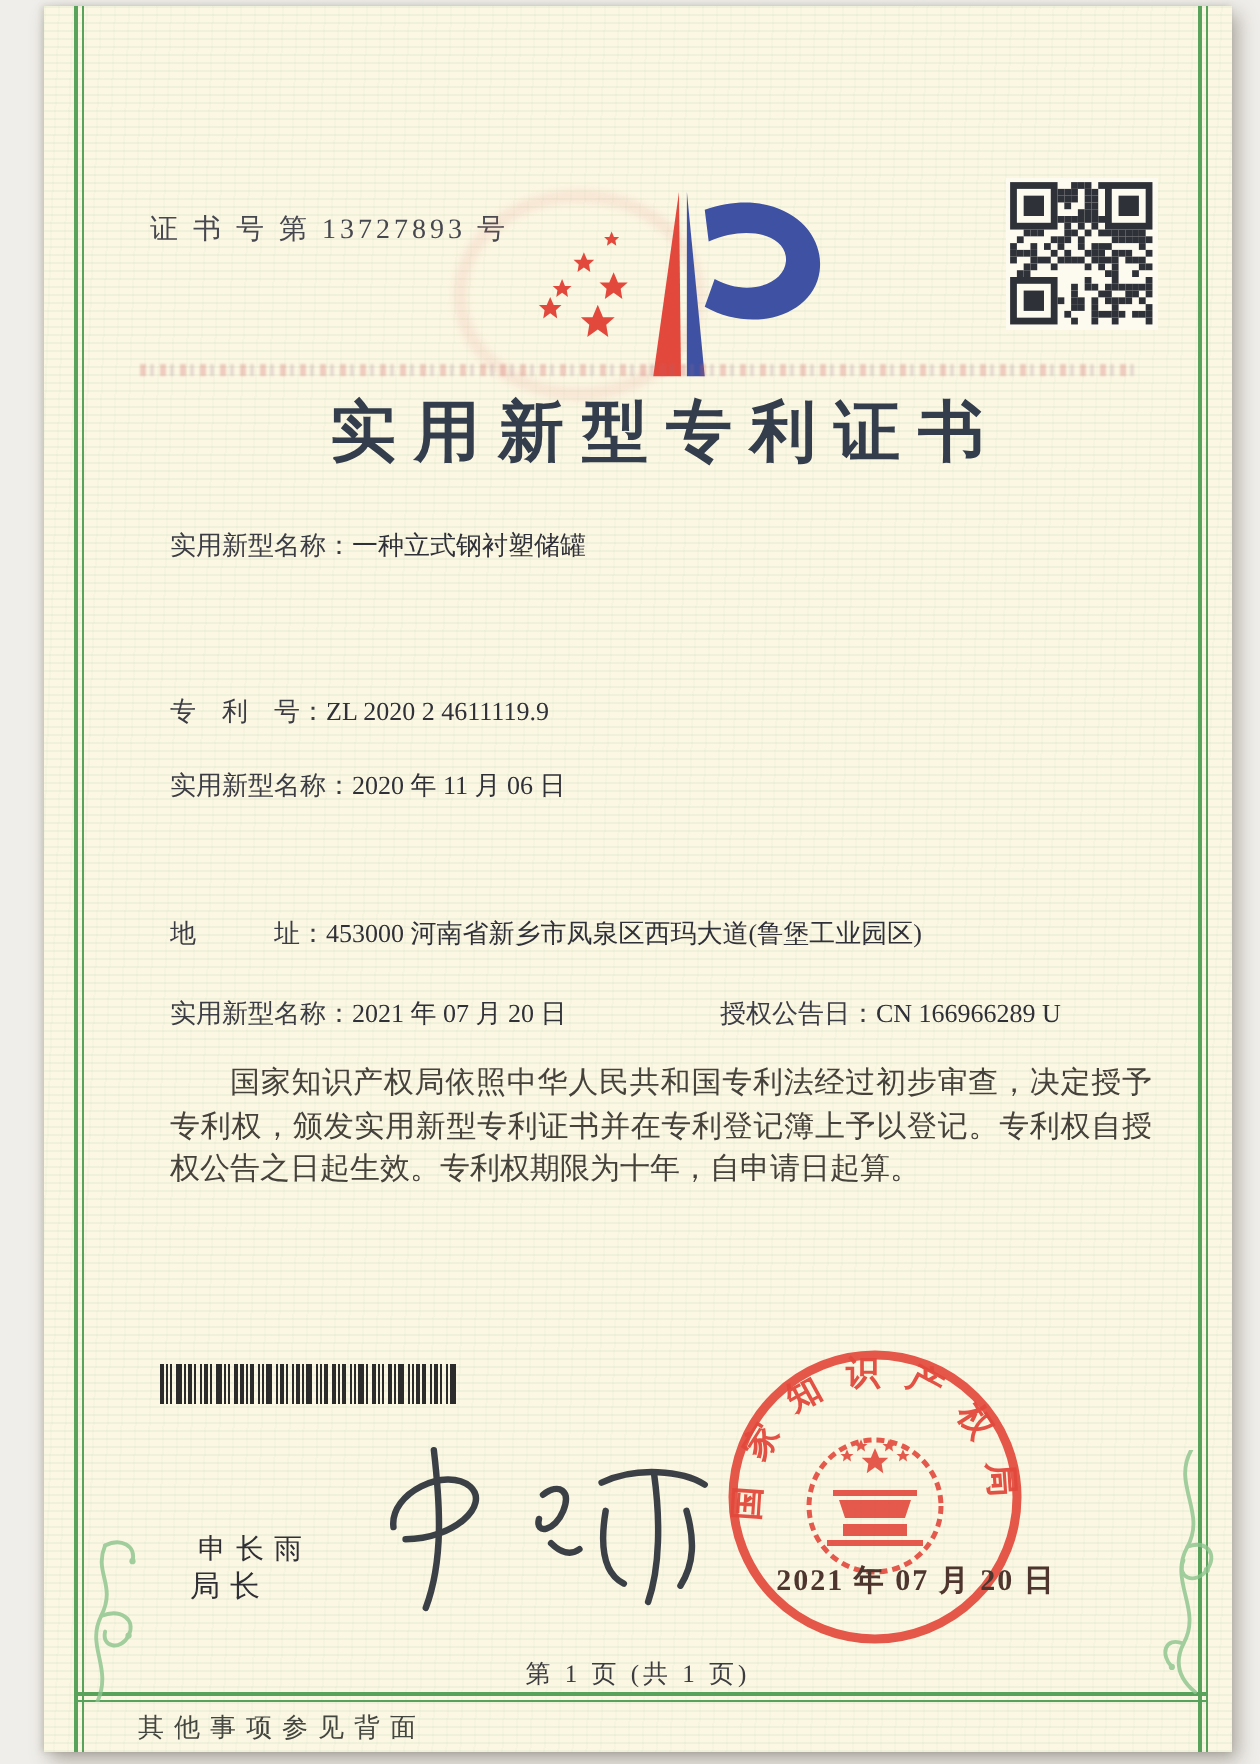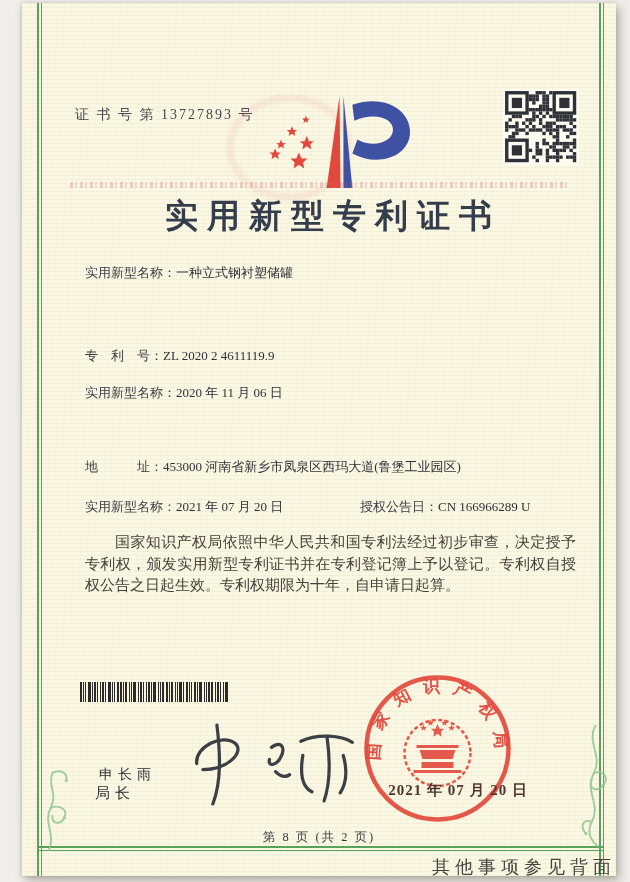--- a/index.html
+++ b/index.html
@@ -46,21 +46,21 @@
   .barcode{position:absolute;left:58px;top:679px;width:150px;height:20px;}
   .seal{position:absolute;left:338px;top:668px;width:155px;height:155px;}
   .seal-date{position:absolute;left:356px;top:778px;width:160px;text-align:center;
     font-size:15px;font-weight:700;letter-spacing:1px;color:#4e362e;}
   .director-title{position:absolute;left:73px;top:733px;font-size:15px;letter-spacing:5px;color:#2f2f35;margin-top:48px;}
   .director-name{position:absolute;left:77px;top:763px;font-size:14px;letter-spacing:5px;color:#2f2f35;}
   .signature{position:absolute;left:160px;top:710px;width:178px;height:96px;}
   .flourish-bl{position:absolute;left:16px;top:760px;width:78px;height:88px;opacity:.8;}
   .flourish-r{position:absolute;left:530px;top:722px;width:64px;height:122px;opacity:.8;}
   .page-num{position:absolute;left:0;right:0;top:826px;text-align:center;font-size:12.5px;letter-spacing:2px;color:#3c3c40;}
-  .back-note{position:absolute;left:0;right:0;top:852px;text-align:right;font-size:18px;letter-spacing:5px;color:#43453f;}
+  .back-note{position:absolute;left:0;right:0;top:852px;text-align:left;font-size:13px;letter-spacing:5px;color:#43453f;padding-left:47px;}
   svg text{font-family:"Liberation Serif","DejaVu Serif",serif;}
   .red-fill{fill:var(--seal-red);}
   .blue-fill{fill:var(--logo-blue);}
   .green-stroke{stroke:var(--vine-green);fill:none;stroke-width:2;stroke-linecap:round;}
 </style>
 </head>
 <body>
 
 <div class="paper">
 
@@ -391,16 +391,16 @@
   <div class="flourish-r">
     <svg viewBox="0 0 64 126" width="64" height="122">
       <path class="green-stroke" d="M44,0 C34,18 52,32 42,50 C32,68 50,82 40,100 C34,112 40,120 46,125"></path>
       <path class="green-stroke" d="M42,50 C52,46 58,54 52,62 C46,70 36,66 40,57"></path>
       <path class="green-stroke" d="M40,100 C30,96 28,106 34,112"></path>
       <circle cx="52" cy="62" r="1.6" fill="var(--vine-green)"></circle>
       <circle cx="34" cy="112" r="1.6" fill="var(--vine-green)"></circle>
     </svg>
   </div>
 
-  <div class="page-num">第 8 页 (共 2 页)</div>
+  <div class="page-num">第 1 页 (共 1 页)</div>
   <div class="back-note">其他事项参见背面</div>
 
 </div>
 
 </body></html>

